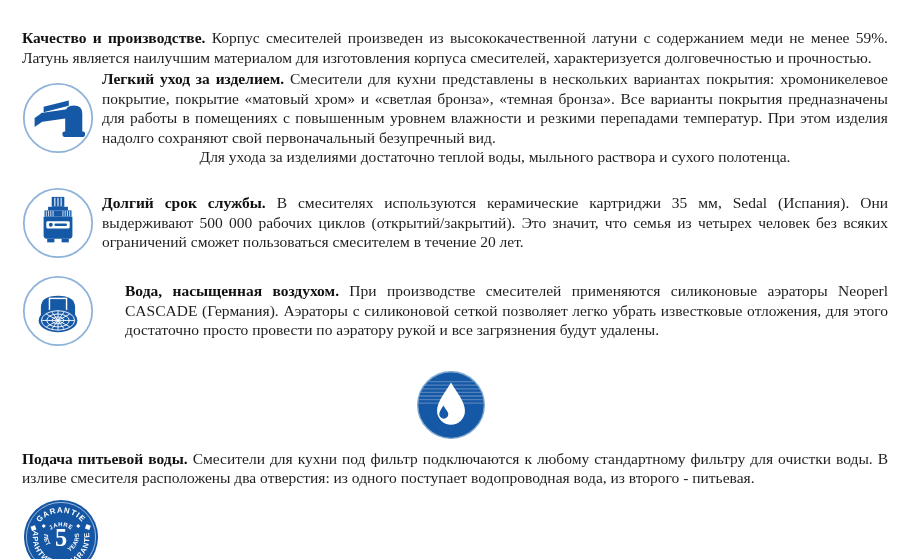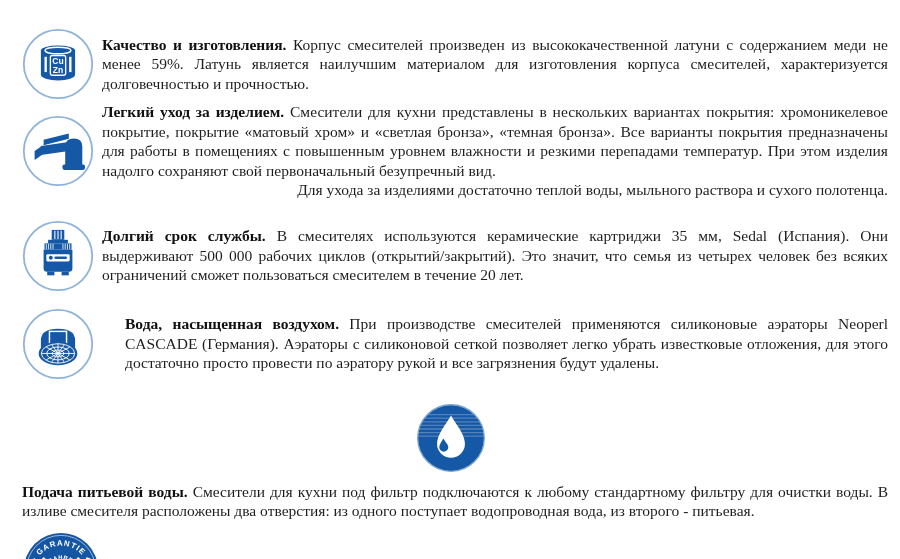--- a/index.html
+++ b/index.html
@@ -14,48 +14,35 @@
   .row.m3{margin-bottom:16px;}
   .row.m4{margin-bottom:22px;gap:23px;}
   .row.m5{margin-bottom:10px;flex-direction:column;}
   .icon-col{flex:0 0 80px;width:80px;display:flex;justify-content:flex-start;}
   .text-col{flex:1;min-width:0;}
   .para{
     margin:0;font-size:15.5px;line-height:19.5px;text-align:justify;
     color:#1e1e1e;
   }
   .h{font-weight:bold;color:#111;}
-  .line2{display:block;text-align:right;}
+  .line2{display:block;text-align:center;}
   .warranty-label{font-size:17.5px;font-weight:bold;color:#111;margin:0;}
   svg{display:block;}
   svg text, svg textPath{font-family:"Liberation Sans", sans-serif;}
   .big5{font-family:"Liberation Serif", serif;}
 </style>
 </head>
 <body>
 
 <div class="page">
 
   <section class="row m1">
-    <div class="icon-col">
-      <svg viewBox="0 0 80 80" width="72" height="72" aria-hidden="true">
-        <circle cx="40" cy="40" r="38" fill="#ffffff" stroke="#8fb3d9" stroke-width="2"></circle>
-        <ellipse cx="40" cy="25" rx="19" ry="5.5" fill="#1558a6"></ellipse>
-        <path d="M21 25 v27 a19 6.2 0 0 0 38 0 v-27 z" fill="#1558a6"></path>
-        <ellipse cx="40" cy="25" rx="14.5" ry="3.6" fill="none" stroke="#ffffff" stroke-width="1.5"></ellipse>
-        <rect x="25" y="32" width="2.6" height="17" fill="#ffffff"></rect>
-        <rect x="52.4" y="32" width="2.6" height="17" fill="#ffffff"></rect>
-        <rect x="31.5" y="30.5" width="17" height="22" rx="2" fill="none" stroke="#ffffff" stroke-width="1.5"></rect>
-        <text x="40" y="40.5" font-size="9.5" font-weight="bold" text-anchor="middle" fill="#ffffff">Cu</text>
-        <text x="40" y="50.5" font-size="9.5" font-weight="bold" text-anchor="middle" fill="#ffffff">Zn</text>
-      </svg>
-    </div>
-    <div class="text-col">
-      <p class="para">
-        <span class="h">Качество и изготовления.</span>
+    <div class="text-col">
+      <p class="para">
+        <span class="h">Качество и производстве.</span>
         <span>Корпус смесителей произведен из высококачественной латуни с содержанием меди не менее 59%. Латунь является наилучшим материалом для изготовления корпуса смесителей, характеризуется долговечностью и прочностью.</span>
       </p>
     </div>
   </section>
 
   <section class="row m2">
     <div class="icon-col">
       <svg viewBox="0 0 80 80" width="72" height="72" aria-hidden="true">
         <circle cx="40" cy="40" r="38" fill="#ffffff" stroke="#8fb3d9" stroke-width="2"></circle>
         <g fill="#1558a6">

